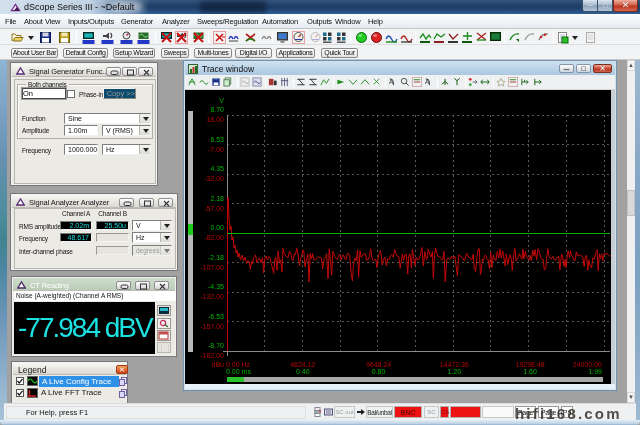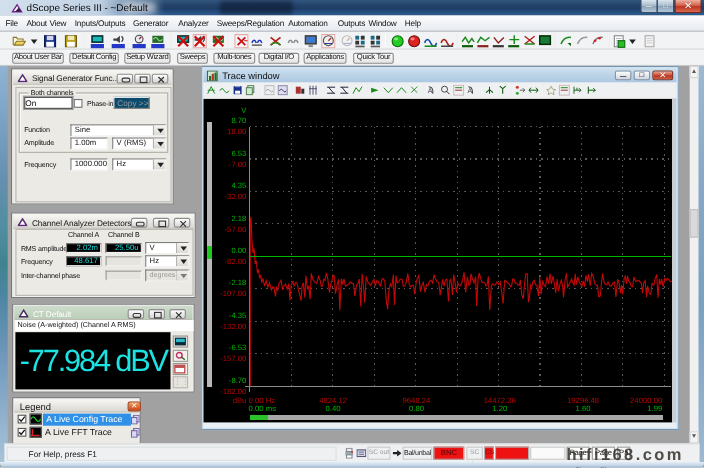--- a/index.html
+++ b/index.html
@@ -511,21 +511,21 @@
   <div class="lbl" style="left:11px;top:84px">Frequency</div>
   <div class="fld" style="left:53px;top:81px;width:34px;height:11px;line-height:10px;padding-left:3px">1000.000</div>
   <div class="cmb" style="left:91px;top:81px;width:49px;height:11px;line-height:10px;padding-left:3px">Hz<div class="arr"></div></div>
 </div>
 
 <div class="ab win" id="sawin" style="left:10px;top:193px;width:168px;height:78px;">
   <div class="wtit">
       <svg class="tri" viewBox="0 0 12 10">
         <path d="M1 9 L6 1 L11 9 Z" fill="#fff" stroke="#5a2a74" stroke-width="1.8"></path>
       </svg>
-      <span class="wtt">Channel Analyzer Detectors</span>
+      <span class="wtt">Signal Analyzer Analyzer</span>
     <div class="wb" style="left:107px">
         <svg width="15" height="9">
           <rect x="4" y="3" width="7" height="3.5" rx="1.5" fill="none" stroke="#333" stroke-width="1"></rect>
         </svg>
       </div>
     <div class="wb" style="left:127px">
         <svg width="15" height="9">
           <rect x="4.5" y="2" width="6" height="5" fill="none" stroke="#333" stroke-width="1"></rect>
         </svg>
       </div>
@@ -549,21 +549,21 @@
   <div class="lbl" style="left:8px;top:54px">Inter-channel phase</div>
   <div class="sunk" style="left:85px;top:52px;width:33px;height:9px"></div>
   <div class="cmb" style="left:121px;top:51px;width:40px;height:11px;line-height:10px;padding-left:3px;background:#e8e6e1;color:#9a9a96;font-size:6.5px">degrees<div class="arr" style="opacity:.55"></div></div>
 </div>
 
 <div class="ab win" id="ctwin" style="left:11px;top:276px;width:166px;height:81px;">
   <div class="wtit" style="background:linear-gradient(180deg,#cfdccd,#b9cdb7);color:#fff">
       <svg class="tri" viewBox="0 0 12 10">
         <path d="M1 9 L6 1 L11 9 Z" fill="#fff" stroke="#4a2a64" stroke-width="1.8"></path>
       </svg>
-      <span class="wtt">CT Default</span>
+      <span class="wtt">CT Reading</span>
     <div class="wb" style="left:103px">
         <svg width="15" height="9">
           <rect x="4" y="3" width="7" height="3.5" rx="1.5" fill="none" stroke="#333" stroke-width="1"></rect>
         </svg>
       </div>
     <div class="wb" style="left:122px">
         <svg width="15" height="9">
           <rect x="4.5" y="2" width="6" height="5" fill="none" stroke="#333" stroke-width="1"></rect>
         </svg>
       </div>

